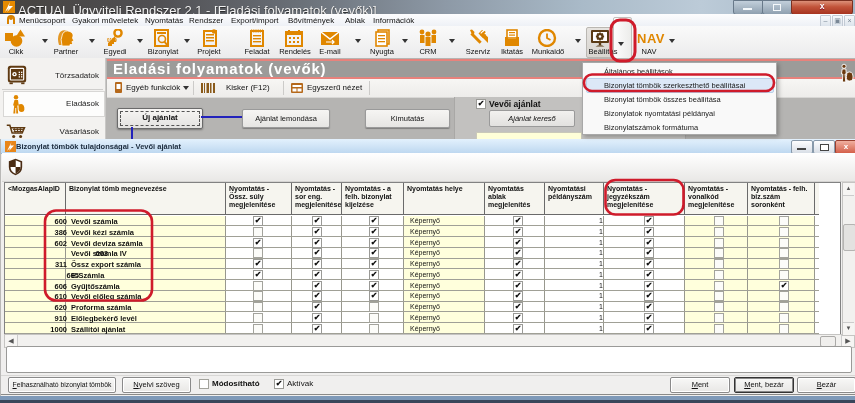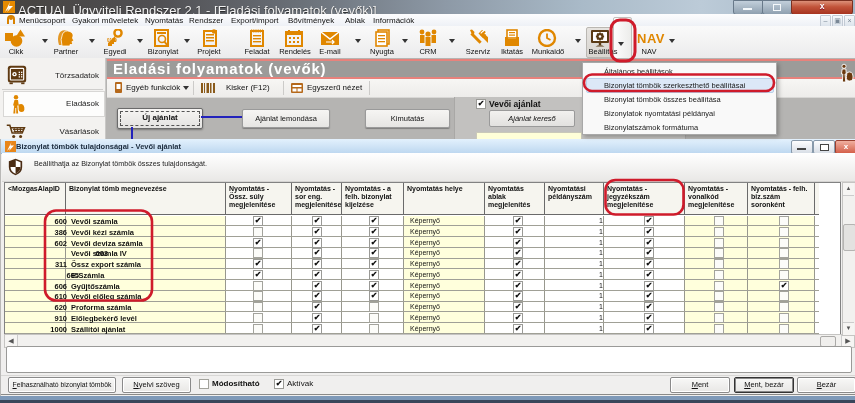--- a/index.html
+++ b/index.html
@@ -294,21 +294,20 @@
 <div class="abs" style="left:834px;top:1px;width:20px;height:12px;background:linear-gradient(#f0b0a0,#d4604a);border:1px solid #9a4030;border-radius:2px;color:#fff;font-weight:bold;font-size:8px;text-align:center;line-height:11px;">x</div>
 </div>
 <div class="abs" style="left:1px;top:14px;width:853px;height:28px;background:linear-gradient(#ffffff,#e9e8e6);border-bottom:1px solid #d5d4d2;">
 <svg class="abs" style="left:6px;top:4px" width="15" height="20" viewBox="0 0 18 22">
         <path d="M9 1 L17 4 L17 11 Q17 18 9 21 Q1 18 1 11 L1 4 Z" fill="#4a2c14"></path>
         <path d="M9 3 L15 5.2 L15 11 Q15 16.5 9 19 Z" fill="#fff"></path>
         <path d="M9 3 L3 5.2 L3 11 Q3 16.5 9 19 Z" fill="#4a2c14"></path>
         <path d="M9 11 L15 11 Q15 16.5 9 19 Z" fill="#4a2c14"></path>
         <path d="M9 11 L3 11 Q3 16.5 9 19 Z" fill="#fff"></path>
       </svg>
-<div class="abs" style="left:32px;top:6px;font-size:7.2px;color:#222;">Beállíthatja az Bizonylat tömbök összes tulajdonságát.</div>
 </div>
 <div class="abs" style="left:3px;top:43px;width:835px;height:152px;border:1px solid #828282;background:#fff;">
 <div class="abs" style="left:0;top:0;width:814px;height:31px;background:#f6f5ef;border-bottom:1px solid #6a6a6a;">
 <div class="abs" style="left:0px;top:0;width:60px;height:31px;border-right:1px solid #6a6a6a;">
           <div class="abs" style="left:3px;top:2px;width:54px;font-size:7px;font-weight:bold;color:#111;line-height:8.2px;">&lt;MozgasAlapID</div>
         </div>
 <div class="abs" style="left:61px;top:0;width:159px;height:31px;border-right:1px solid #6a6a6a;">
           <div class="abs" style="left:3px;top:2px;width:153px;font-size:7px;font-weight:bold;color:#111;line-height:8.2px;">Bizonylat tömb megnevezése</div>
         </div>
 <div class="abs" style="left:221px;top:0;width:65px;height:31px;border-right:1px solid #6a6a6a;">

